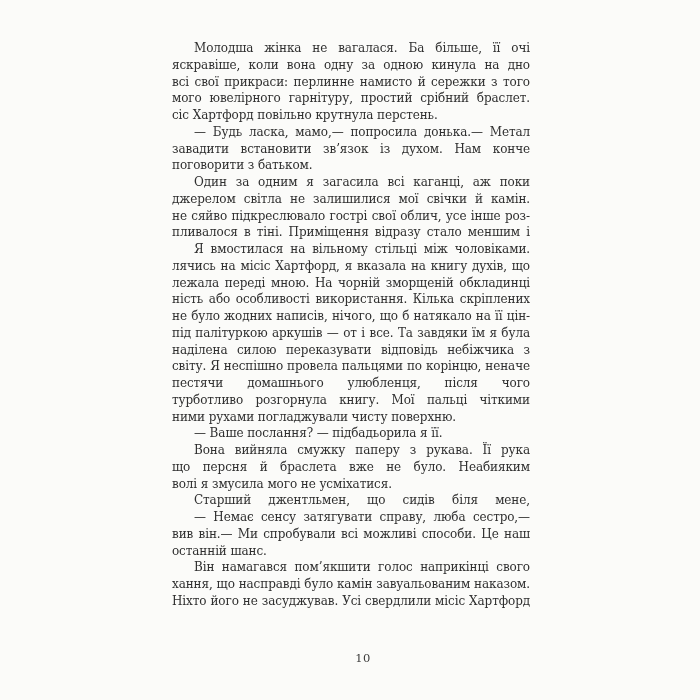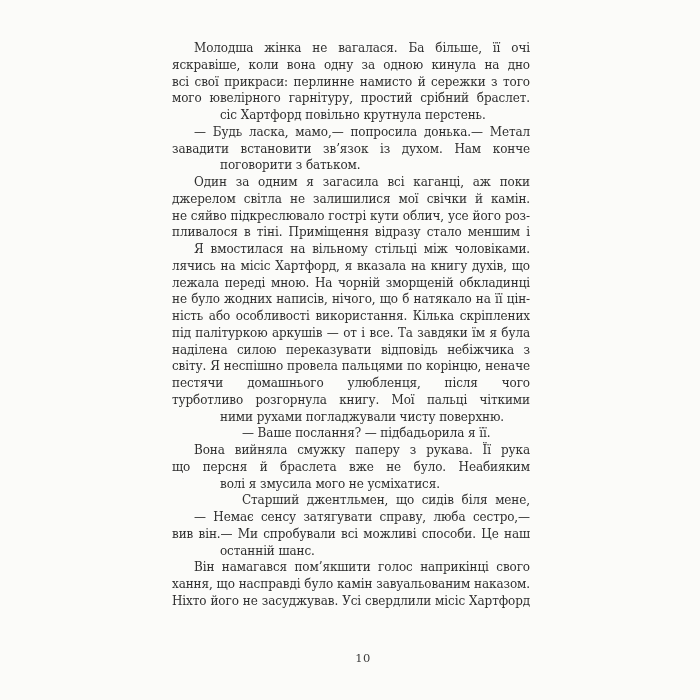--- a/index.html
+++ b/index.html
@@ -29,21 +29,20 @@
     height: 16.75px;
     overflow: hidden;
     text-align: justify;
     text-align-last: justify;
   }
   .line.first {
     padding-left: 22px;
   }
   .line.last {
     text-align-last: left;
-    margin-left: 48px;
   }
   .page-number {
     position: absolute;
     left: 184px;
     top: 651px;
     width: 358px;
     text-align: center;
     font-size: 11.5px;
     letter-spacing: 0.5px;
     color: #3a3a3a;
@@ -57,27 +56,27 @@
       <div class="line first">Молодша жінка не вагалася. Ба більше, її очі заблищали</div>
       <div class="line">яскравіше, коли вона одну за одною кинула на дно торби</div>
       <div class="line">всі свої прикраси: перлинне намисто й сережки з того са-</div>
       <div class="line">мого ювелірного гарнітуру, простий срібний браслет. Мі-</div>
       <div class="line last">сіс Хартфорд повільно крутнула перстень.</div>
       <div class="line first">— Будь ласка, мамо,— попросила донька.— Метал може</div>
       <div class="line">завадити встановити зв’язок із духом. Нам конче потрібно</div>
       <div class="line last">поговорити з батьком.</div>
       <div class="line first">Один за одним я загасила всі каганці, аж поки єдиним</div>
       <div class="line">джерелом світла не залишилися мої свічки й камін. Тьмя-</div>
-      <div class="line">не сяйво підкреслювало гострі кути облич, усе його роз-</div>
+      <div class="line">не сяйво підкреслювало гострі свої облич, усе інше роз-</div>
       <div class="line">пливалося в тіні. Приміщення відразу стало меншим і за-</div>
       <div class="line first">Я вмостилася на вільному стільці між чоловіками. Див-</div>
       <div class="line">лячись на місіс Хартфорд, я вказала на книгу духів, що</div>
       <div class="line">лежала переді мною. На чорній зморщеній обкладинці</div>
+      <div class="line">ність або особливості використання. Кілька скріплених</div>
       <div class="line">не було жодних написів, нічого, що б натякало на її цін-</div>
-      <div class="line">ність або особливості використання. Кілька скріплених</div>
       <div class="line">під палітуркою аркушів — от і все. Та завдяки їм я була</div>
       <div class="line">наділена силою переказувати відповідь небіжчика з того</div>
       <div class="line">світу. Я неспішно провела пальцями по корінцю, неначе</div>
       <div class="line">пестячи домашнього улюбленця, після чого надзвичайно</div>
       <div class="line">турботливо розгорнула книгу. Мої пальці чіткими вивіре-</div>
       <div class="line last">ними рухами погладжували чисту поверхню.</div>
       <div class="line first last">— Ваше послання? — підбадьорила я її.</div>
       <div class="line first">Вона вийняла смужку паперу з рукава. Її рука поповзла</div>
       <div class="line">що персня й браслета вже не було. Неабияким зусиллям</div>
       <div class="line last">волі я змусила мого не усміхатися.</div>

